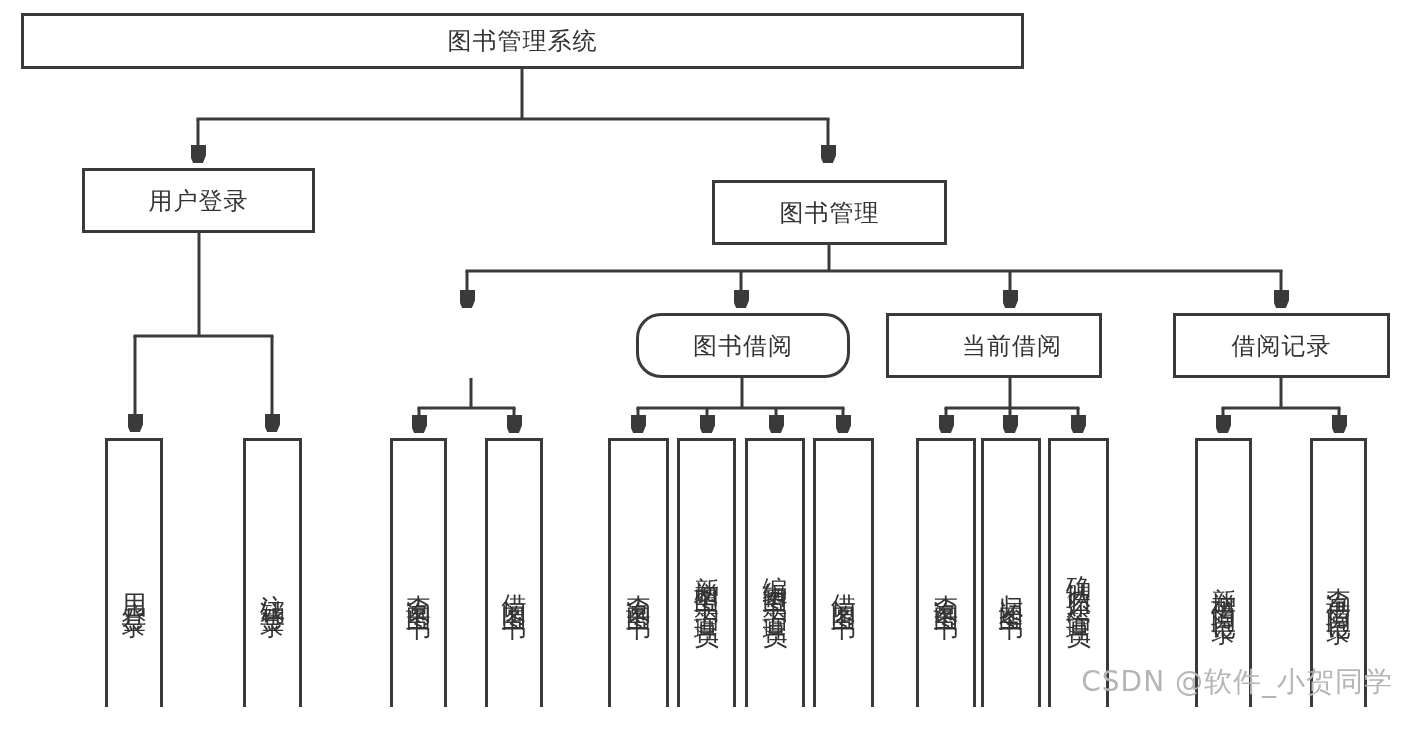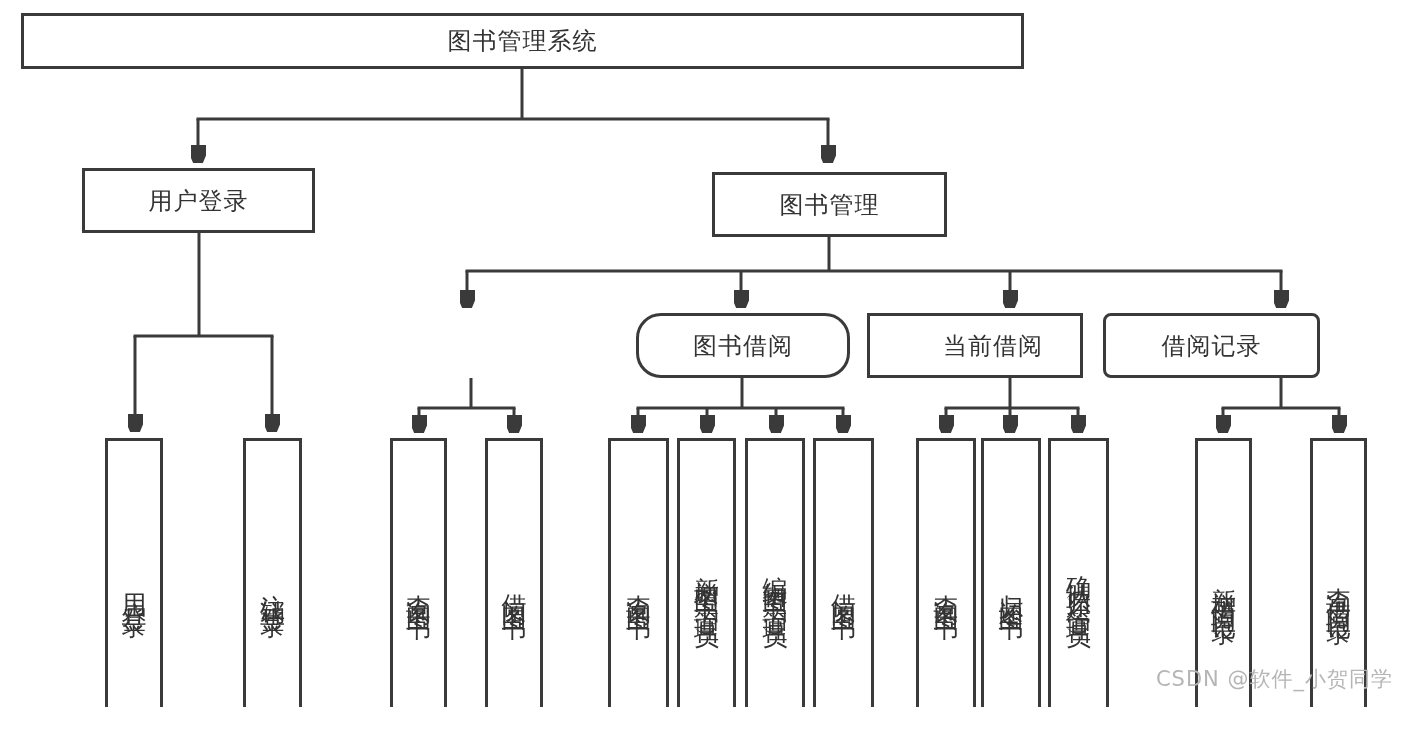--- a/index.html
+++ b/index.html
@@ -53,22 +53,22 @@
     text-orientation: mixed;
     font-size: 25px;
     letter-spacing: 7px;
     line-height: 1;
     max-height: 288px;
     color: var(--text, #333333);
   }
   .watermark {
     position: absolute;
     right: 12px;
-    bottom: 14px;
-    font-size: 21px;
+    bottom: 6px;
+    font-size: 28px;
     color: var(--wm, #b5b5b5);
     letter-spacing: 1px;
     white-space: nowrap;
   }
 </style>
 </head>
 <body>
 
 <div class="stage">
 
@@ -134,31 +134,31 @@
     </g>
   </svg>
 
   <div class="box hbox root-box" style="left:21px; top:13px; width:1003px; height:56px;">
     <span>图书管理系统</span>
   </div>
 
   <div class="box hbox" style="left:82px; top:168px; width:233px;">
     <span>用户登录</span>
   </div>
-  <div class="box hbox" style="left:712px; top:172px; width:235px;">
+  <div class="box hbox" style="left:712px; top:180px; width:235px;">
     <span>图书管理</span>
   </div>
 
   <div class="box hbox" style="left:636px; top:313px; width:214px;border-radius:25px;">
     <span>图书借阅</span>
   </div>
-  <div class="box hbox" style="left:867px; top:313px; width:216px;padding-left:36px;">
+  <div class="box hbox" style="left:886px; top:313px; width:216px;padding-left:36px;">
     <span>当前借阅</span>
   </div>
-  <div class="box hbox" style="left:1103px; top:313px; width:217px;border-radius:8px;">
+  <div class="box hbox" style="left:1173px; top:313px; width:217px;">
     <span>借阅记录</span>
   </div>
 
   <div class="box vbox" style="left:105px; width:58px;">
     <span class="vtext">用户登录</span>
   </div>
   <div class="box vbox" style="left:243px; width:59px;">
     <span class="vtext">注销登录</span>
   </div>
 

